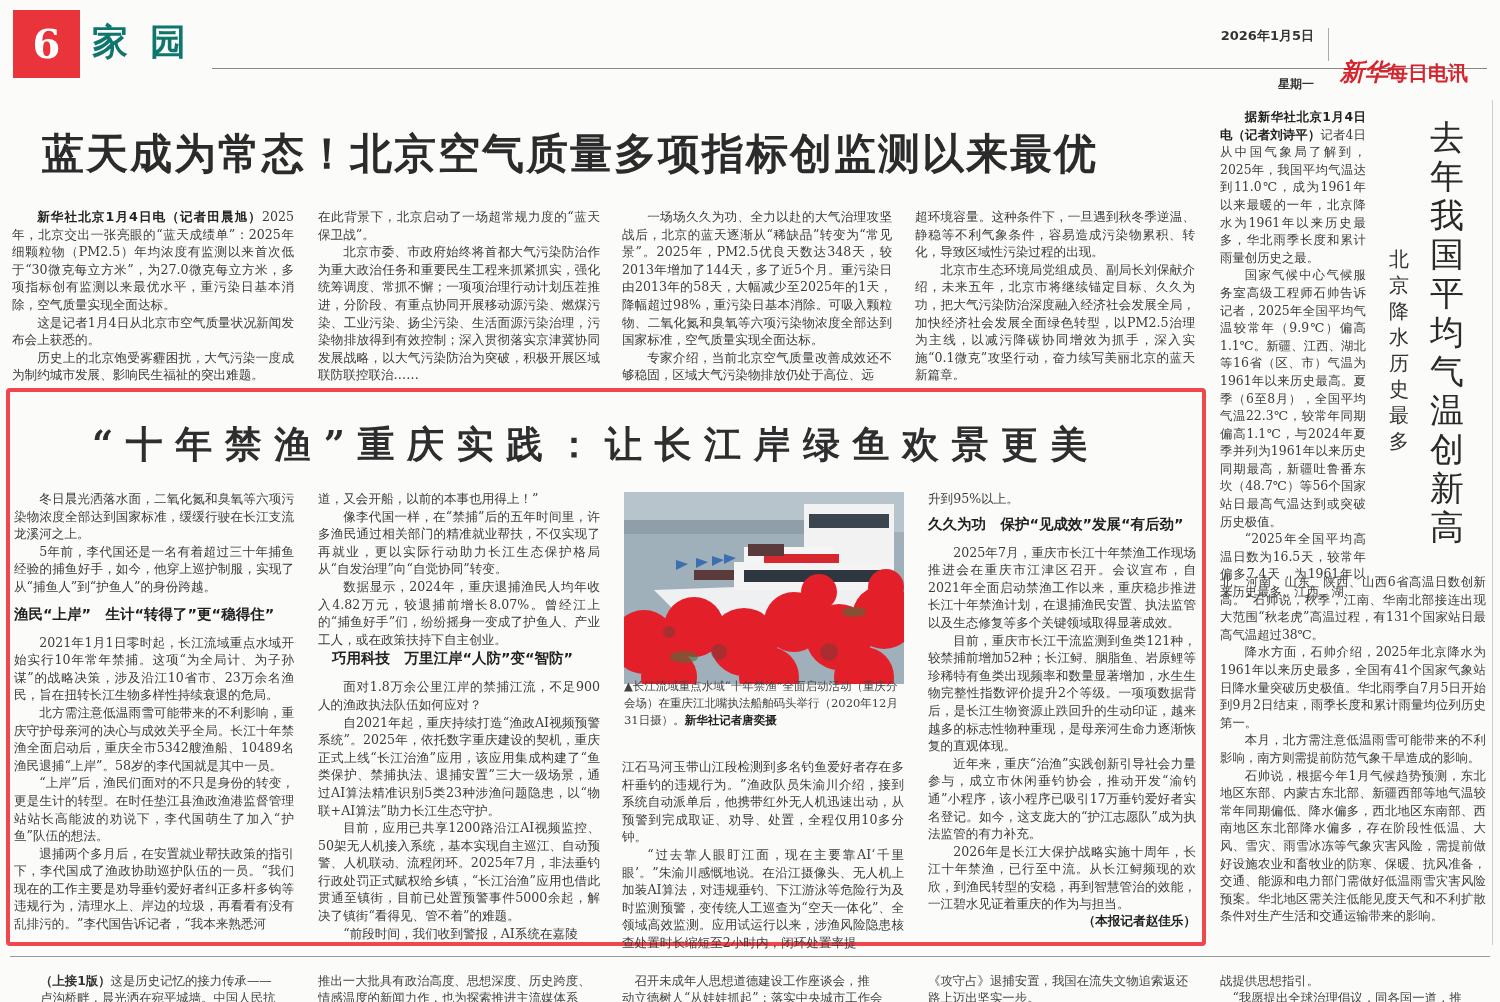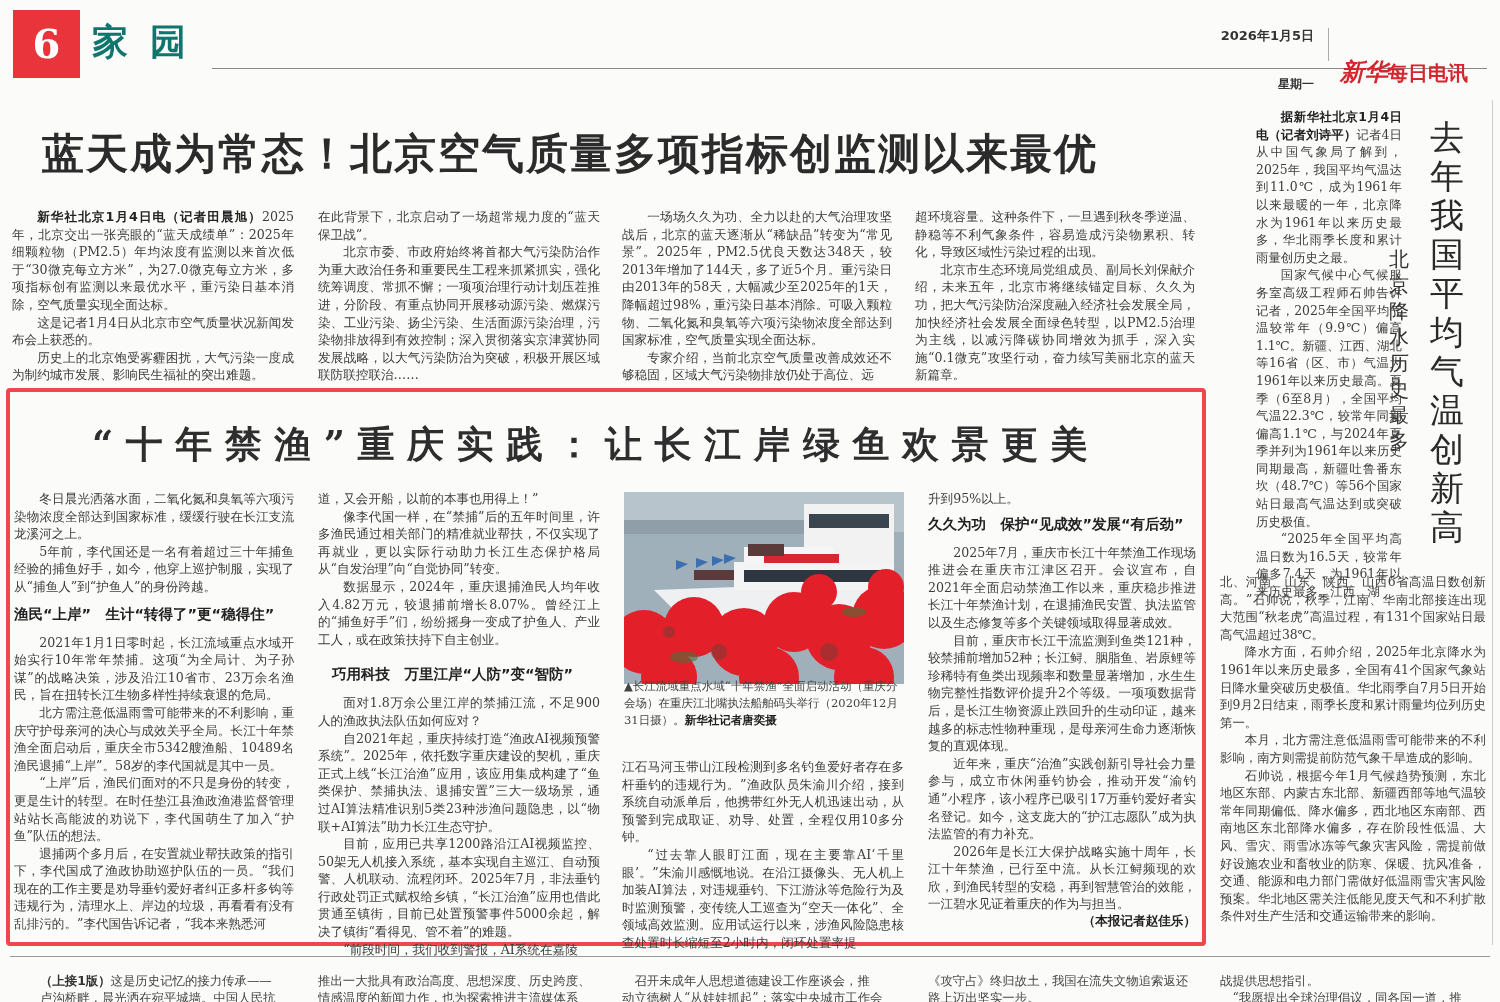--- a/index.html
+++ b/index.html
@@ -80,21 +80,21 @@
   <p>2021年1月1日零时起，长江流域重点水域开始实行10年常年禁捕。这项“为全局计、为子孙谋”的战略决策，涉及沿江10省市、23万余名渔民，旨在扭转长江生物多样性持续衰退的危局。</p>
   <p>北方需注意低温雨雪可能带来的不利影响，重庆守护母亲河的决心与成效关乎全局。长江十年禁渔全面启动后，重庆全市5342艘渔船、10489名渔民退捕“上岸”。58岁的李代国就是其中一员。</p>
   <p>“上岸”后，渔民们面对的不只是身份的转变，更是生计的转型。在时任垫江县渔政渔港监督管理站站长高能波的劝说下，李代国萌生了加入“护鱼”队伍的想法。</p>
   <p>退捕两个多月后，在安置就业帮扶政策的指引下，李代国成了渔政协助巡护队伍的一员。“我们现在的工作主要是劝导垂钓爱好者纠正多杆多钩等违规行为，清理水上、岸边的垃圾，再看看有没有乱排污的。”李代国告诉记者，“我本来熟悉河</p>
 </div>
 
 <div class="abs col" style="left:318px; top:490px; width:282px;">
   <p class="noindent">道，又会开船，以前的本事也用得上！”</p>
   <p>像李代国一样，在“禁捕”后的五年时间里，许多渔民通过相关部门的精准就业帮扶，不仅实现了再就业，更以实际行动助力长江生态保护格局从“自发治理”向“自觉协同”转变。</p>
   <p>数据显示，2024年，重庆退捕渔民人均年收入4.82万元，较退捕前增长8.07%。曾经江上的“捕鱼好手”们，纷纷摇身一变成了护鱼人、产业工人，或在政策扶持下自主创业。</p>
-  <p class="subhead" style="margin-top:16px; margin-left:14px;">巧用科技　万里江岸“人防”变“智防”</p>
+  <p class="subhead" style="margin-top:0; margin-left:14px;">巧用科技　万里江岸“人防”变“智防”</p>
   <p>面对1.8万余公里江岸的禁捕江流，不足900人的渔政执法队伍如何应对？</p>
   <p>自2021年起，重庆持续打造“渔政AI视频预警系统”。2025年，依托数字重庆建设的契机，重庆正式上线“长江治渔”应用，该应用集成构建了“鱼类保护、禁捕执法、退捕安置”三大一级场景，通过AI算法精准识别5类23种涉渔问题隐患，以“物联+AI算法”助力长江生态守护。</p>
   <p>目前，应用已共享1200路沿江AI视频监控、50架无人机接入系统，基本实现自主巡江、自动预警、人机联动、流程闭环。2025年7月，非法垂钓行政处罚正式赋权给乡镇，“长江治渔”应用也借此贯通至镇街，目前已处置预警事件5000余起，解决了镇街“看得见、管不着”的难题。</p>
   <p>“前段时间，我们收到警报，AI系统在嘉陵</p>
 </div>
 
 <div class="abs photo">
   <svg width="280" height="192" viewBox="0 0 280 192">
     <rect x="0" y="0" width="280" height="40" fill="#b8c4cc"></rect>
     <rect x="0" y="40" width="280" height="152" fill="#9fb0ba"></rect>
@@ -176,21 +176,21 @@
   <div>北</div>
   <div>京</div>
   <div>降</div>
   <div>水</div>
   <div>历</div>
   <div>史</div>
   <div>最</div>
   <div>多</div>
 </div>
 
-<div class="abs col" style="left:1220px; top:108px; width:146px; font-size:12.4px;margin-left:36px;">
+<div class="abs col" style="left:1220px; top:108px; width:146px; font-size:12.4px;">
   <p><span class="lead">据新华社北京1月4日电（记者刘诗平）</span><span>记者4日从中国气象局了解到，2025年，我国平均气温达到11.0℃，成为1961年以来最暖的一年，北京降水为1961年以来历史最多，华北雨季长度和累计雨量创历史之最。</span></p>
   <p>国家气候中心气候服务室高级工程师石帅告诉记者，2025年全国平均气温较常年（9.9℃）偏高1.1℃。新疆、江西、湖北等16省（区、市）气温为1961年以来历史最高。夏季（6至8月），全国平均气温22.3℃，较常年同期偏高1.1℃，与2024年夏季并列为1961年以来历史同期最高，新疆吐鲁番东坎（48.7℃）等56个国家站日最高气温达到或突破历史极值。</p>
   <p>“2025年全国平均高温日数为16.5天，较常年偏多7.4天，为1961年以来历史最多。江西、湖</p>
 </div>
 <div class="abs col" style="left:1220px; top:573px; width:266px; font-size:12.4px;">
   <p class="noindent">北、河南、山东、陕西、山西6省高温日数创新高。”石帅说，秋季，江南、华南北部接连出现大范围“秋老虎”高温过程，有131个国家站日最高气温超过38℃。</p>
   <p>降水方面，石帅介绍，2025年北京降水为1961年以来历史最多，全国有41个国家气象站日降水量突破历史极值。华北雨季自7月5日开始到9月2日结束，雨季长度和累计雨量均位列历史第一。</p>
   <p>本月，北方需注意低温雨雪可能带来的不利影响，南方则需提前防范气象干旱造成的影响。</p>
   <p>石帅说，根据今年1月气候趋势预测，东北地区东部、内蒙古东北部、新疆西部等地气温较常年同期偏低、降水偏多，西北地区东南部、西南地区东北部降水偏多，存在阶段性低温、大风、雪灾、雨雪冰冻等气象灾害风险，需提前做好设施农业和畜牧业的防寒、保暖、抗风准备，交通、能源和电力部门需做好低温雨雪灾害风险预案。华北地区需关注低能见度天气和不利扩散条件对生产生活和交通运输带来的影响。</p>
 </div>
@@ -203,19 +203,19 @@
 </div>
 <div class="abs bottom-col" style="left:318px; top:972px; width:285px;">
   <div>推出一大批具有政治高度、思想深度、历史跨度、</div>
   <div>情感温度的新闻力作，也为探索推进主流媒体系</div>
 </div>
 <div class="abs bottom-col" style="left:622px; top:972px; width:285px;">
   <div>　召开未成年人思想道德建设工作座谈会，推</div>
   <div>动立德树人“从娃娃抓起”；落实中央城市工作会</div>
 </div>
 <div class="abs bottom-col" style="left:928px; top:972px; width:275px;">
-  <div>《攻守占》终归故土，我国在流失文物追索返还</div>
+  <div>《攻守占》退捕安置，我国在流失文物追索返还</div>
   <div>路上迈出坚实一步。</div>
 </div>
 <div class="abs bottom-col" style="left:1220px; top:972px; width:275px;">
   <div>战提供思想指引。</div>
   <div>　“我愿提出全球治理倡议，同各国一道，推</div>
 </div>
 
 </body></html>

